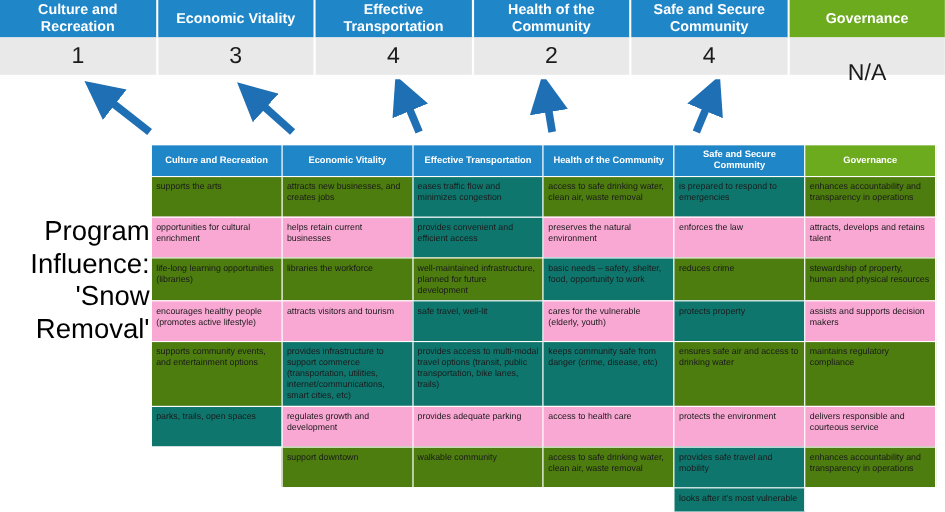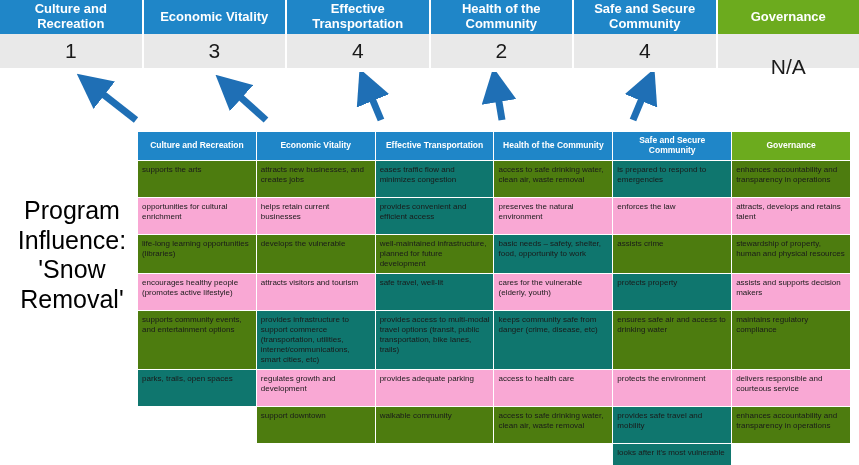--- a/index.html
+++ b/index.html
@@ -79,21 +79,21 @@
 
   
   #program-label {
     position: absolute;
     left: 8px;
     top: 196px;
     width: 128px;
     font-size: 25px;
     color: #000000;
     line-height: 1.18;
-    text-align: center;
+    text-align: right;
   }
 
   
   #matrix {
     position: absolute;
     left: 137px;
     top: 131px;
     width: 714px;
     border-collapse: collapse;
     table-layout: fixed;
@@ -191,24 +191,24 @@
     <tr class="alt">
       <td>opportunities for cultural enrichment</td>
       <td>helps retain current businesses</td>
       <td class="hl">provides convenient and efficient access</td>
       <td>preserves the natural environment</td>
       <td>enforces the law</td>
       <td>attracts, develops and retains talent</td>
     </tr>
     <tr>
       <td>life-long learning opportunities (libraries)</td>
-      <td>develops the vulnerable</td>
+      <td>libraries the workforce</td>
       <td>well-maintained infrastructure, planned for future development</td>
       <td class="hl">basic needs – safety, shelter, food, opportunity to work</td>
-      <td>assists crime</td>
+      <td>reduces crime</td>
       <td>stewardship of property, human and physical resources</td>
     </tr>
     <tr class="alt">
       <td>encourages healthy people (promotes active lifestyle)</td>
       <td>attracts visitors and tourism</td>
       <td class="hl">safe travel, well-lit</td>
       <td>cares for the vulnerable (elderly, youth)</td>
       <td class="hl">protects property</td>
       <td>assists and supports decision makers</td>
     </tr>

